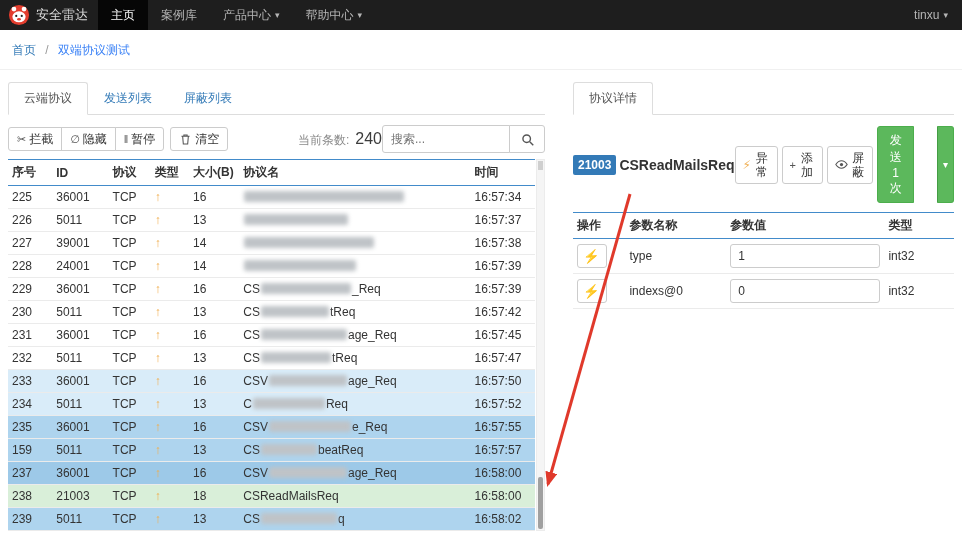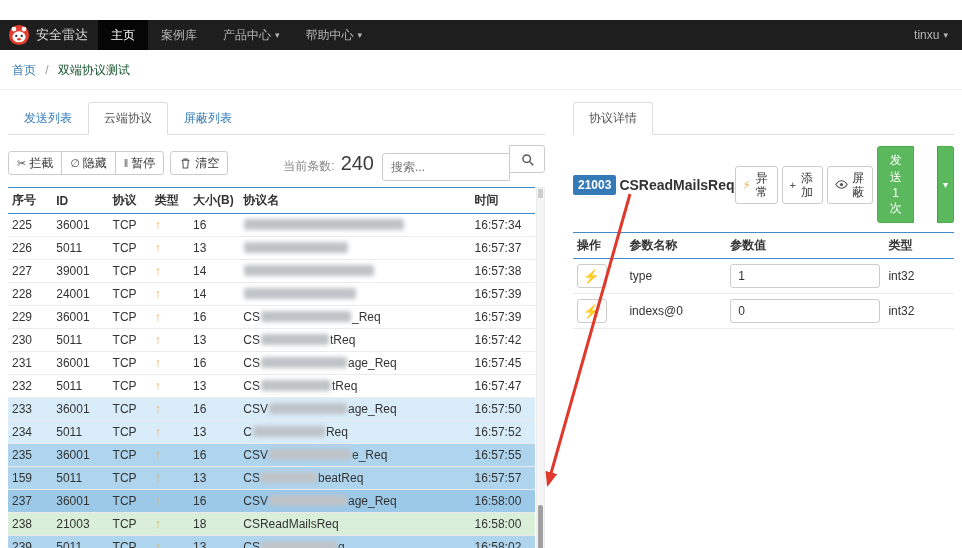--- a/index.html
+++ b/index.html
@@ -1,33 +1,33 @@
 <!DOCTYPE html>
 <html><head>
 <meta charset="utf-8">
 <style>
   * { box-sizing: border-box; margin: 0; padding: 0; }
   html, body { width: 962px; height: 548px; overflow: hidden; background: #fff;
     font-family: "Liberation Sans", "DejaVu Sans", sans-serif; font-size: 12px; color: #333; }
   body { position: relative; }
 
   
-  .topbar { height: 30px; background: #1e1e1e; display: flex; align-items: stretch; color: #b5b5b5; margin-top: 20px; }
+  .topbar { height: 30px; background: #1e1e1e; display: flex; align-items: stretch; color: #b5b5b5; }
   .logo { width: 22px; height: 22px; align-self: center; margin: 0 6px 0 8px; }
   .brand { align-self: center; color: #ddd; font-size: 13px; margin-right: 10px; }
   .nav-item { display: flex; align-items: center; padding: 0 13px; color: #b5b5b5; cursor: pointer; }
   .nav-item.active { background: #060606; color: #fff; }
   .caret { font-size: 9px; margin-left: 4px; }
   .topbar-user { margin-left: auto; display: flex; align-items: center; padding: 0 14px; cursor: pointer; }
 
   
   .breadcrumb { padding: 12px 12px 10px; border-bottom: 1px solid #f0f0f0; }
   .bc-link { color: #337ab7; cursor: pointer; text-decoration: none; margin-top: 6px; }
   .bc-sep { color: #999; margin: 0 6px; }
-  .bc-current { color: #14532d; }
+  .bc-current { color: #3b82f6; }
 
   .main { display: flex; padding: 0 8px; margin-top: 12px; }
   .left-panel { width: 537px; flex: none; margin-right: 28px; }
   .right-panel { width: 381px; flex: none; }
 
   
   .tabs { display: flex; border-bottom: 1px solid #ddd; }
   .tab { padding: 7px 15px; color: #337ab7; cursor: pointer; border: 1px solid transparent;
     border-radius: 3px 3px 0 0; margin-bottom: -1px; }
   .tab.active { color: #555; background: #fff; border-color: #ddd #ddd #fff; }
@@ -37,24 +37,24 @@
   .btn { border: 1px solid #ccc; background: #fff; color: #333; font-size: 12px; padding: 4px 8px;
     cursor: pointer; font-family: inherit; display: inline-flex; align-items: center; gap: 3px; line-height: 14px; }
   .btn-group { display: inline-flex; }
   .btn-group .btn + .btn { margin-left: -1px; }
   .btn-group .btn:first-child { border-radius: 3px 0 0 3px; }
   .btn-group .btn:last-child { border-radius: 0 3px 3px 0; }
   .btn.single { border-radius: 3px; margin-left: 6px; }
   .ic { color: #555; font-size: 11px; }
   .icon-sm { width: 13px; height: 13px; display: inline-block; }
   .count { margin-left: auto; display: flex; align-items: baseline; color: #8a8a8a; }
-  .count-num { font-size: 20px; color: #3c3c3c; margin: 0 8px 0 6px; }
+  .count-num { font-size: 16px; color: #3c3c3c; margin: 0 0 0 6px; }
   .search-group { display: flex; }
   .search-input { width: 128px; height: 28px; border: 1px solid #ccc; border-radius: 3px 0 0 3px;
-    padding: 0 8px; font-size: 12px; font-family: inherit; color: #333; outline: none; margin-top: 8px; }
+    padding: 0 8px; font-size: 12px; font-family: inherit; color: #333; outline: none; }
   .search-btn { width: 36px; height: 28px; border: 1px solid #ccc; margin-left: -1px;
     border-radius: 0 3px 3px 0; background: #fff; cursor: pointer; display: flex; align-items: center; justify-content: center; }
 
   
   .table-wrap { position: relative; margin-top: 2px; padding-right: 10px; }
   table { border-collapse: collapse; width: 100%; table-layout: fixed; }
   thead th { font-weight: bold; text-align: left; padding: 4px; border-top: 1px solid #428bca;
     border-bottom: 1px solid #428bca; font-size: 12px; color: #333; white-space: nowrap; }
   tbody td { padding: 3px 4px; border-bottom: 1px solid #ebebeb; line-height: 16px; font-size: 12px;
     overflow: hidden; white-space: nowrap; }
@@ -127,22 +127,22 @@
 <div class="breadcrumb">
   <a class="bc-link">首页</a>
   <span class="bc-sep">/</span>
   <span class="bc-current">双端协议测试</span>
 </div>
 
 <div class="main">
 
   <div class="left-panel">
     <div class="tabs">
+      <div class="tab active">云端协议</div>
       <div class="tab">发送列表</div>
-      <div class="tab active">云端协议</div>
       <div class="tab">屏蔽列表</div>
     </div>
 
     <div class="toolbar">
       <div class="btn-group">
         <button class="btn">
           <span class="ic">✂</span>
           <span>拦截</span>
         </button>
         <button class="btn">

